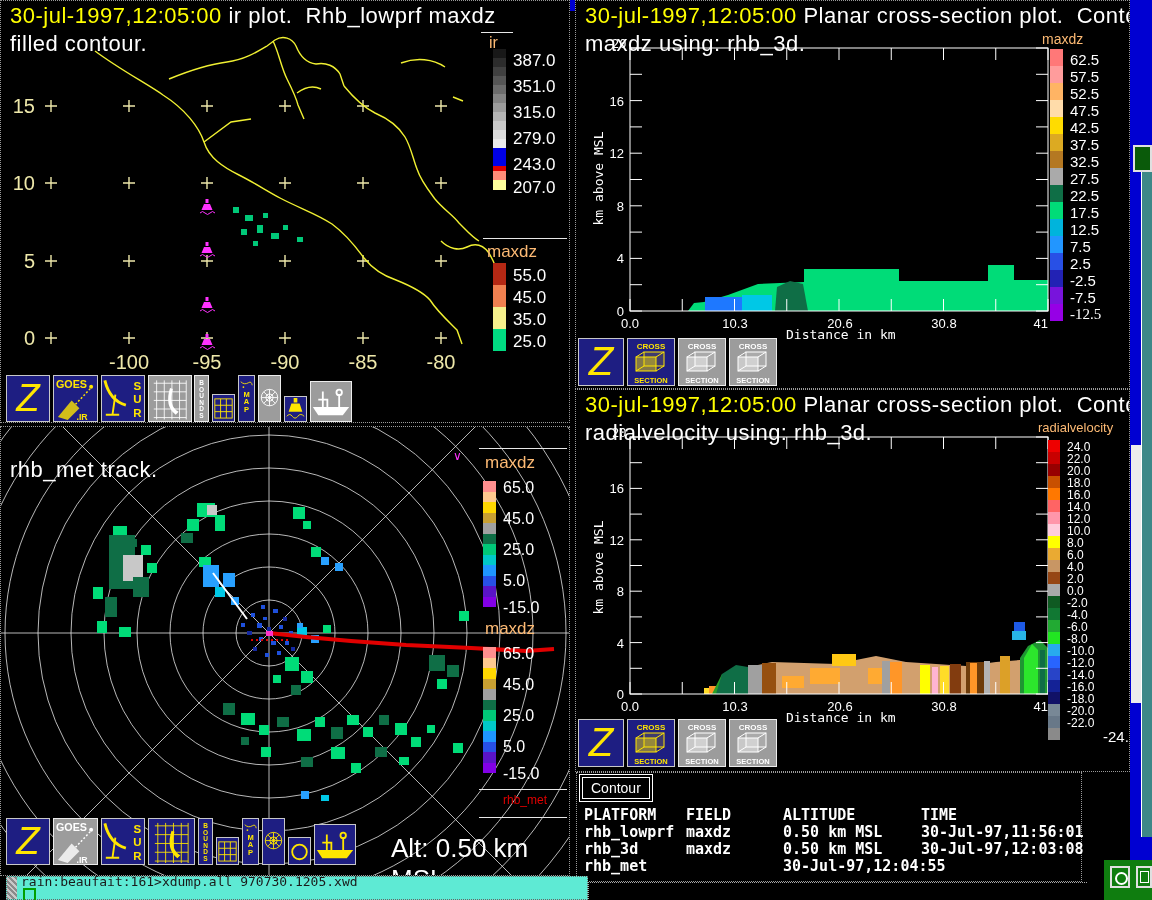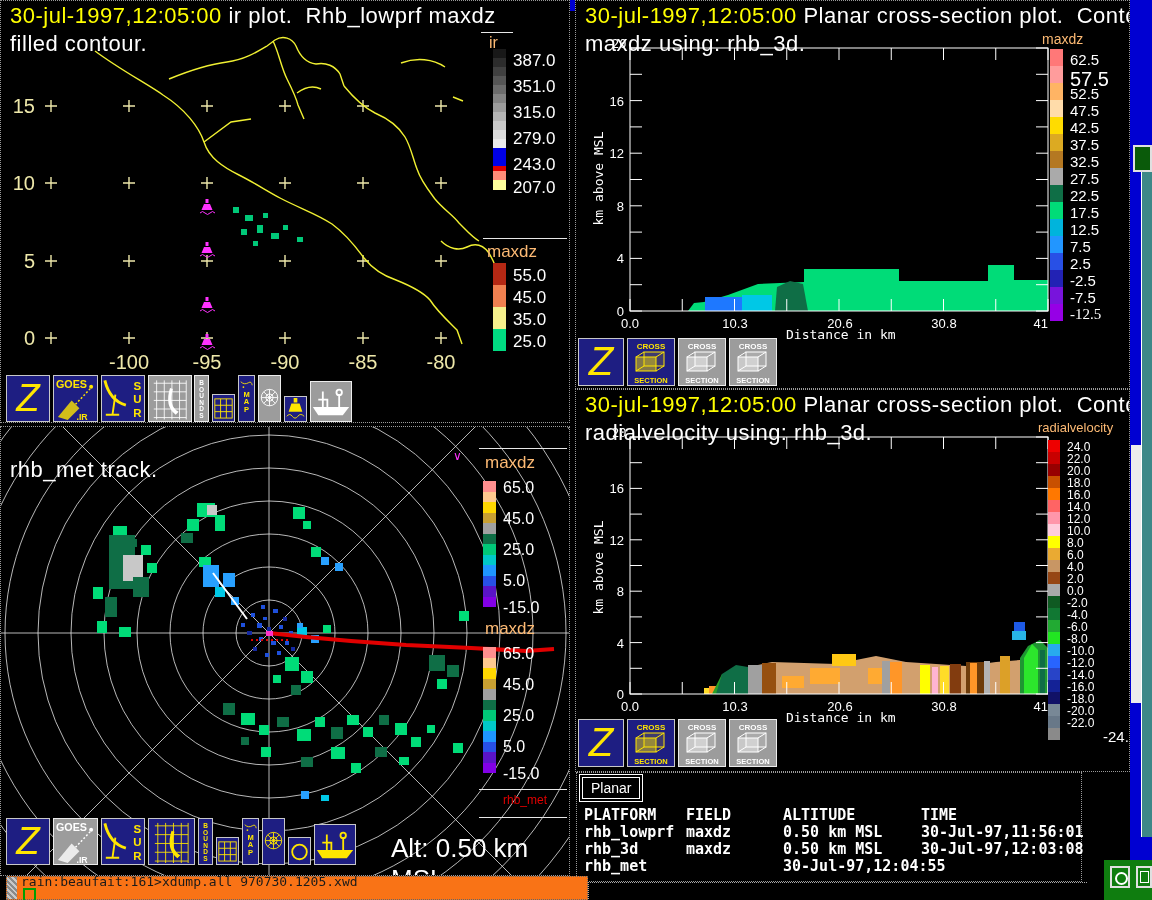--- a/index.html
+++ b/index.html
@@ -22,21 +22,21 @@
   #infowin{position:absolute;left:576px;top:772px;width:506px;height:110px;background:#000;
            border:1px dotted #9a9a9a;box-sizing:border-box;}
   #dismiss{position:absolute;left:5px;top:4px;padding:2px 8px;background:#000;color:#fff;
            font-size:14px;border:1px solid #fff;outline:1px solid #fff;outline-offset:2px;cursor:pointer;}
   #ptable{position:absolute;left:7px;top:34px;color:#fff;font-family:"DejaVu Sans Mono",monospace;
           font-size:15px;font-weight:bold;line-height:17px;}
   #ptable .r{white-space:pre;display:block;}
   #ptable .c0{display:inline-block;width:102px;}
   #ptable .c1{display:inline-block;width:97px;}
   #ptable .c2{display:inline-block;width:138px;}
-  #terminal{position:absolute;left:6px;top:876px;width:582px;height:24px;background:#f97316;
+  #terminal{position:absolute;left:6px;top:876px;width:582px;height:24px;background:#5eead4;
             border:1px dotted #666;box-sizing:border-box;padding-left:19px;}
   #terminal .sb{position:absolute;left:0;top:0;width:10px;height:100%;
       background:repeating-linear-gradient(45deg,#8a8a8a 0 2px,#c8c8c8 2px 4px);}
   #termline{position:absolute;left:14px;top:-3px;color:#1a1a1a;font-family:"DejaVu Sans Mono",monospace;font-size:13px;white-space:pre;}
   #cursor{position:absolute;left:16px;top:11px;width:9px;height:14px;border:2px solid #00a000;}
   .deskt{position:absolute;}
 </style>
 </head>
 <body>
 
@@ -302,21 +302,21 @@
         <div class="band" style="height: 17px; background: rgb(170, 170, 170);"></div>
         <div class="band" style="height: 17px; background: rgb(15, 110, 70);"></div>
         <div class="band" style="height: 17px; background: rgb(0, 220, 120);"></div>
         <div class="band" style="height: 17px; background: rgb(0, 180, 220);"></div>
         <div class="band" style="height: 17px; background: rgb(34, 150, 255);"></div>
         <div class="band" style="height: 17px; background: rgb(40, 80, 230);"></div>
         <div class="band" style="height: 17px; background: rgb(34, 34, 180);"></div>
         <div class="band" style="height: 17px; background: rgb(120, 20, 220);"></div>
         <div class="band" style="height: 17px; background: rgb(150, 0, 230);"></div>
         <span class="tick" style="left: 20px; top: 2px; font-size: 15px;">62.5</span>
-        <span class="tick" style="left: 20px; top: 19px; font-size: 20px;">57.5</span>
+        <span class="tick" style="left: 20px; top: 19px; font-size: 15px;">57.5</span>
         <span class="tick" style="left: 20px; top: 36px; font-size: 15px;">52.5</span>
         <span class="tick" style="left: 20px; top: 53px; font-size: 15px;">47.5</span>
         <span class="tick" style="left: 20px; top: 70px; font-size: 15px;">42.5</span>
         <span class="tick" style="left: 20px; top: 87px; font-size: 15px;">37.5</span>
         <span class="tick" style="left: 20px; top: 104px; font-size: 15px;">32.5</span>
         <span class="tick" style="left: 20px; top: 121px; font-size: 15px;">27.5</span>
         <span class="tick" style="left: 20px; top: 138px; font-size: 15px;">22.5</span>
         <span class="tick" style="left: 20px; top: 155px; font-size: 15px;">17.5</span>
         <span class="tick" style="left: 20px; top: 172px; font-size: 15px;">12.5</span>
         <span class="tick" style="left: 20px; top: 189px; font-size: 15px;">7.5</span>
@@ -743,21 +743,21 @@
             <rect x="8" y="18" width="20" height="14" stroke="currentColor" fill="currentColor" fill-opacity=".45"></rect>
             <rect x="16" y="13" width="20" height="14" stroke="currentColor" fill="currentColor" fill-opacity=".15"></rect>
             <path d="M8,18 L16,13 M28,18 L36,13 M8,32 L16,27 M28,32 L36,27" stroke="currentColor" fill="none"></path>
             <text x="23" y="44" font-size="7.5" font-weight="bold" text-anchor="middle" fill="currentColor">SECTION</text>
           </svg>
         </div>
       </div>
   </div>
 
   <div id="infowin">
-    <button id="dismiss">Planar</button>
+    <button id="dismiss">Contour</button>
     <div id="ptable">
         <span class="r"><span class="c0">PLATFORM</span><span class="c1">FIELD</span><span class="c2">ALTITUDE</span><span>TIME</span></span>
         <span class="r"><span class="c0">rhb_lowprf</span><span class="c1">maxdz</span><span class="c2">0.50 km MSL</span><span>30-Jul-97,11:56:01</span></span>
         <span class="r"><span class="c0">rhb_3d</span><span class="c1">maxdz</span><span class="c2">0.50 km MSL</span><span>30-Jul-97,12:03:08</span></span>
         <span class="r"><span class="c0">rhb_met</span><span class="c1"></span><span class="c2">30-Jul-97,12:04:55</span><span></span></span>
       </div>
   </div>
 
   <div id="terminal">
     <div class="sb"></div>

